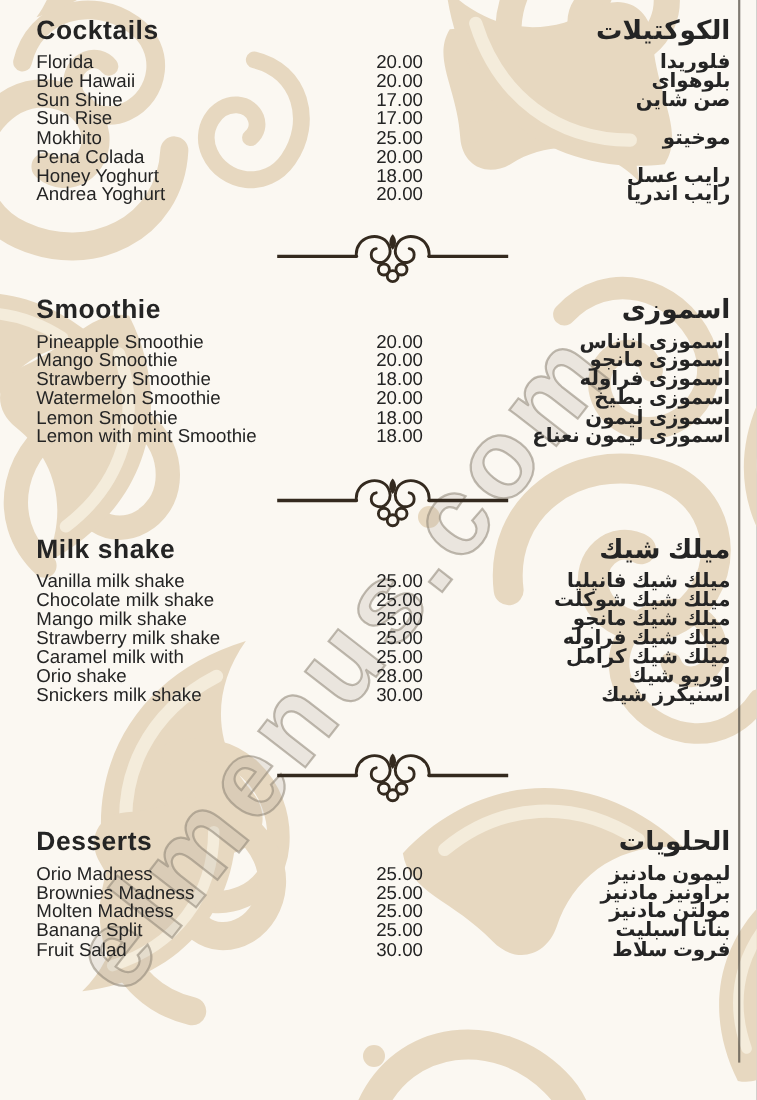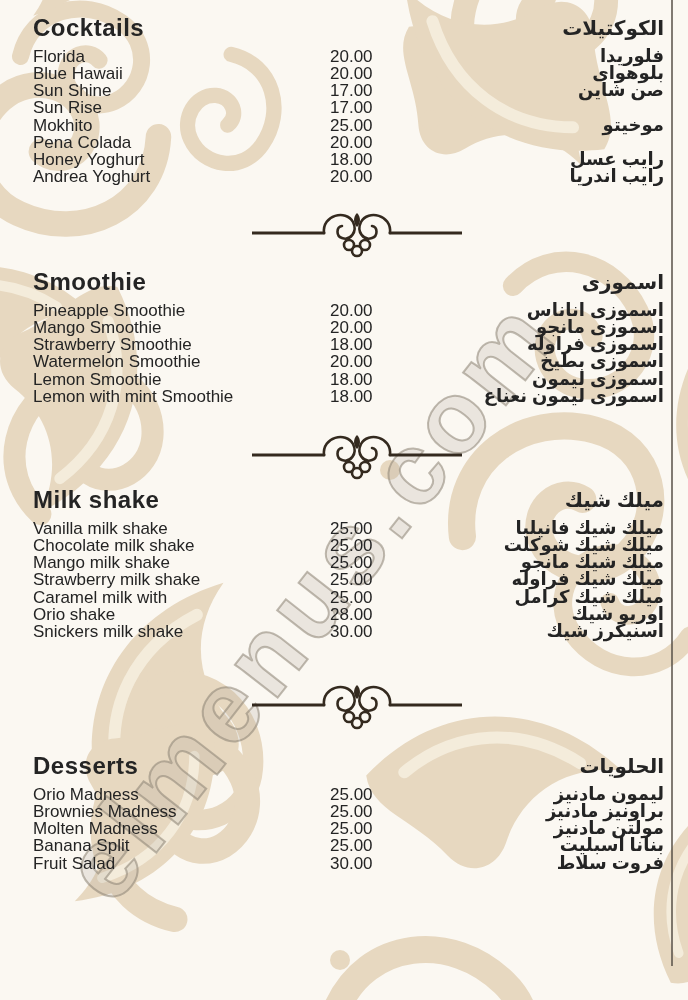--- a/index.html
+++ b/index.html
@@ -20,25 +20,25 @@
     position:absolute;left:671px;top:0;width:2px;height:966px;
     background:#575047;opacity:.75;z-index:3;
   }
   .section{position:absolute;left:33px;width:631px;z-index:2;}
   .sec-cocktails{top:14px;}
   .sec-smoothie{top:268px;}
   .sec-milkshake{top:486px;}
   .sec-desserts{top:752px;}
   .sec-head{display:flex;justify-content:space-between;align-items:flex-end;line-height:28px;}
   .head-en{font-size:24px;font-weight:bold;letter-spacing:.5px;}
-  .head-ar{font-size:20px;font-weight:bold;direction:rtl;}
+  .head-ar{font-size:24px;font-weight:bold;direction:rtl;}
   .items{margin-top:6px;}
   .row{display:flex;height:17.15px;line-height:17.3px;font-size:17px;}
   .c-en{width:297px;white-space:nowrap;}
-  .c-price{width:95px;}
+  .c-price{width:95px;margin-left:12px;}
   .c-ar{flex:1;text-align:right;direction:rtl;font-weight:bold;font-size:18px;white-space:nowrap;}
   .divider{position:absolute;left:252px;width:210px;height:50px;z-index:2;}
   .div1{top:209px;}
   .div2{top:431px;}
   .div3{top:681px;}
 </style>
 </head>
 <body>
 
 <div class="page">

